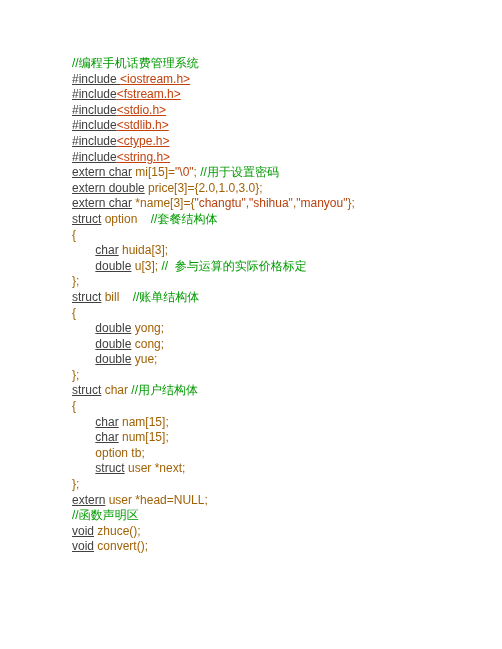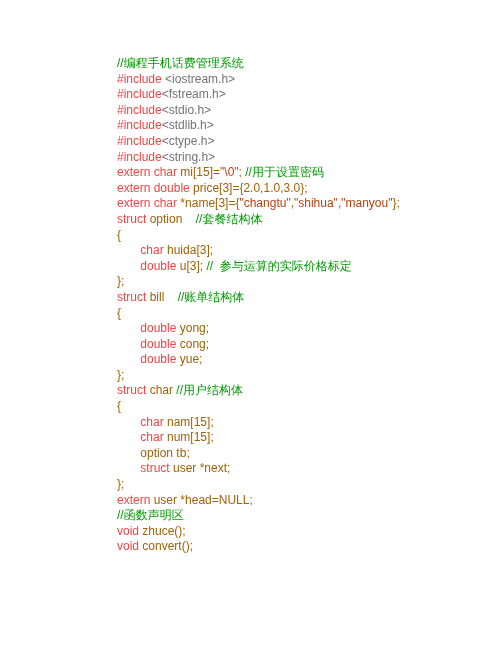--- a/index.html
+++ b/index.html
@@ -12,24 +12,23 @@
   }
   .page {
     width: 502px;
     height: 649px;
     box-sizing: border-box;
     padding: 56px 0 0 72px;
     position: relative;
   }
   .line {
     white-space: pre;
-    margin-left: 45px;
   }
-  .kw { color: #ef4444; }      
-  .hdr { color: #737373; }     
+  .kw { color: #404040; text-decoration: underline; }      
+  .hdr { color: #c2410c; text-decoration: underline; }     
   .cmt { color: #009a00; }     
   .str { color: #b7410e; }     
   .plain { color: #a16207; }
 </style>
 </head>
 <body>
 
 <div class="page">
   <div id="code-container">
       <div class="line"><span class="cmt">//编程手机话费管理系统</span></div>

